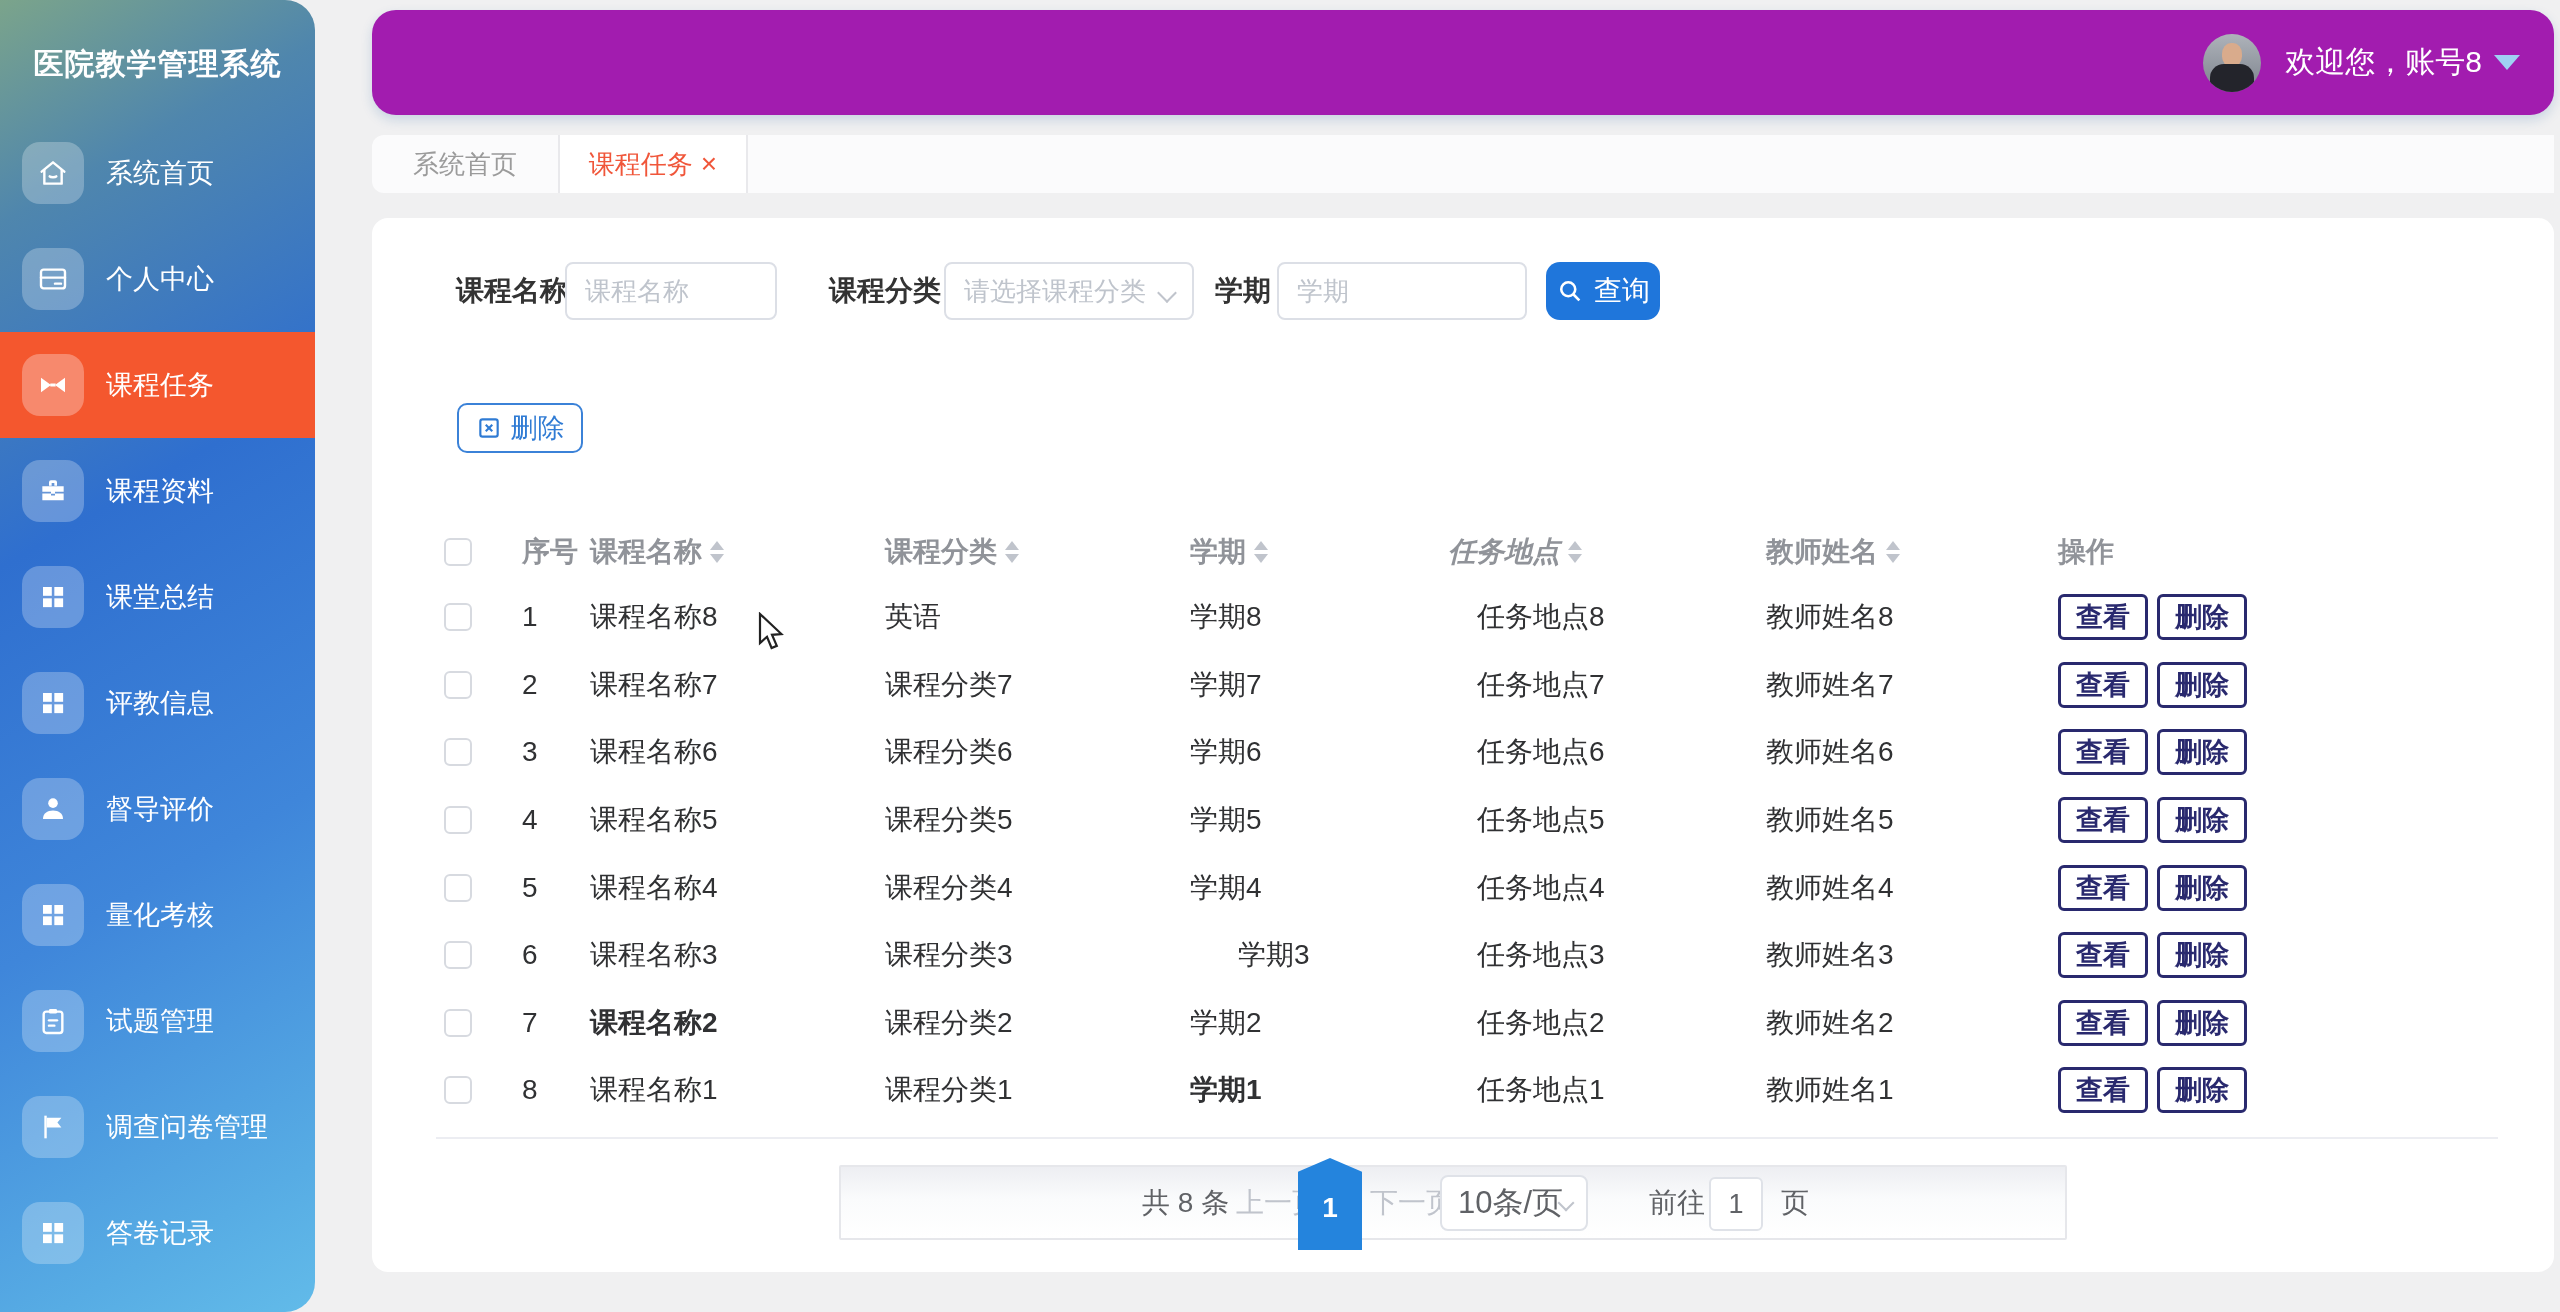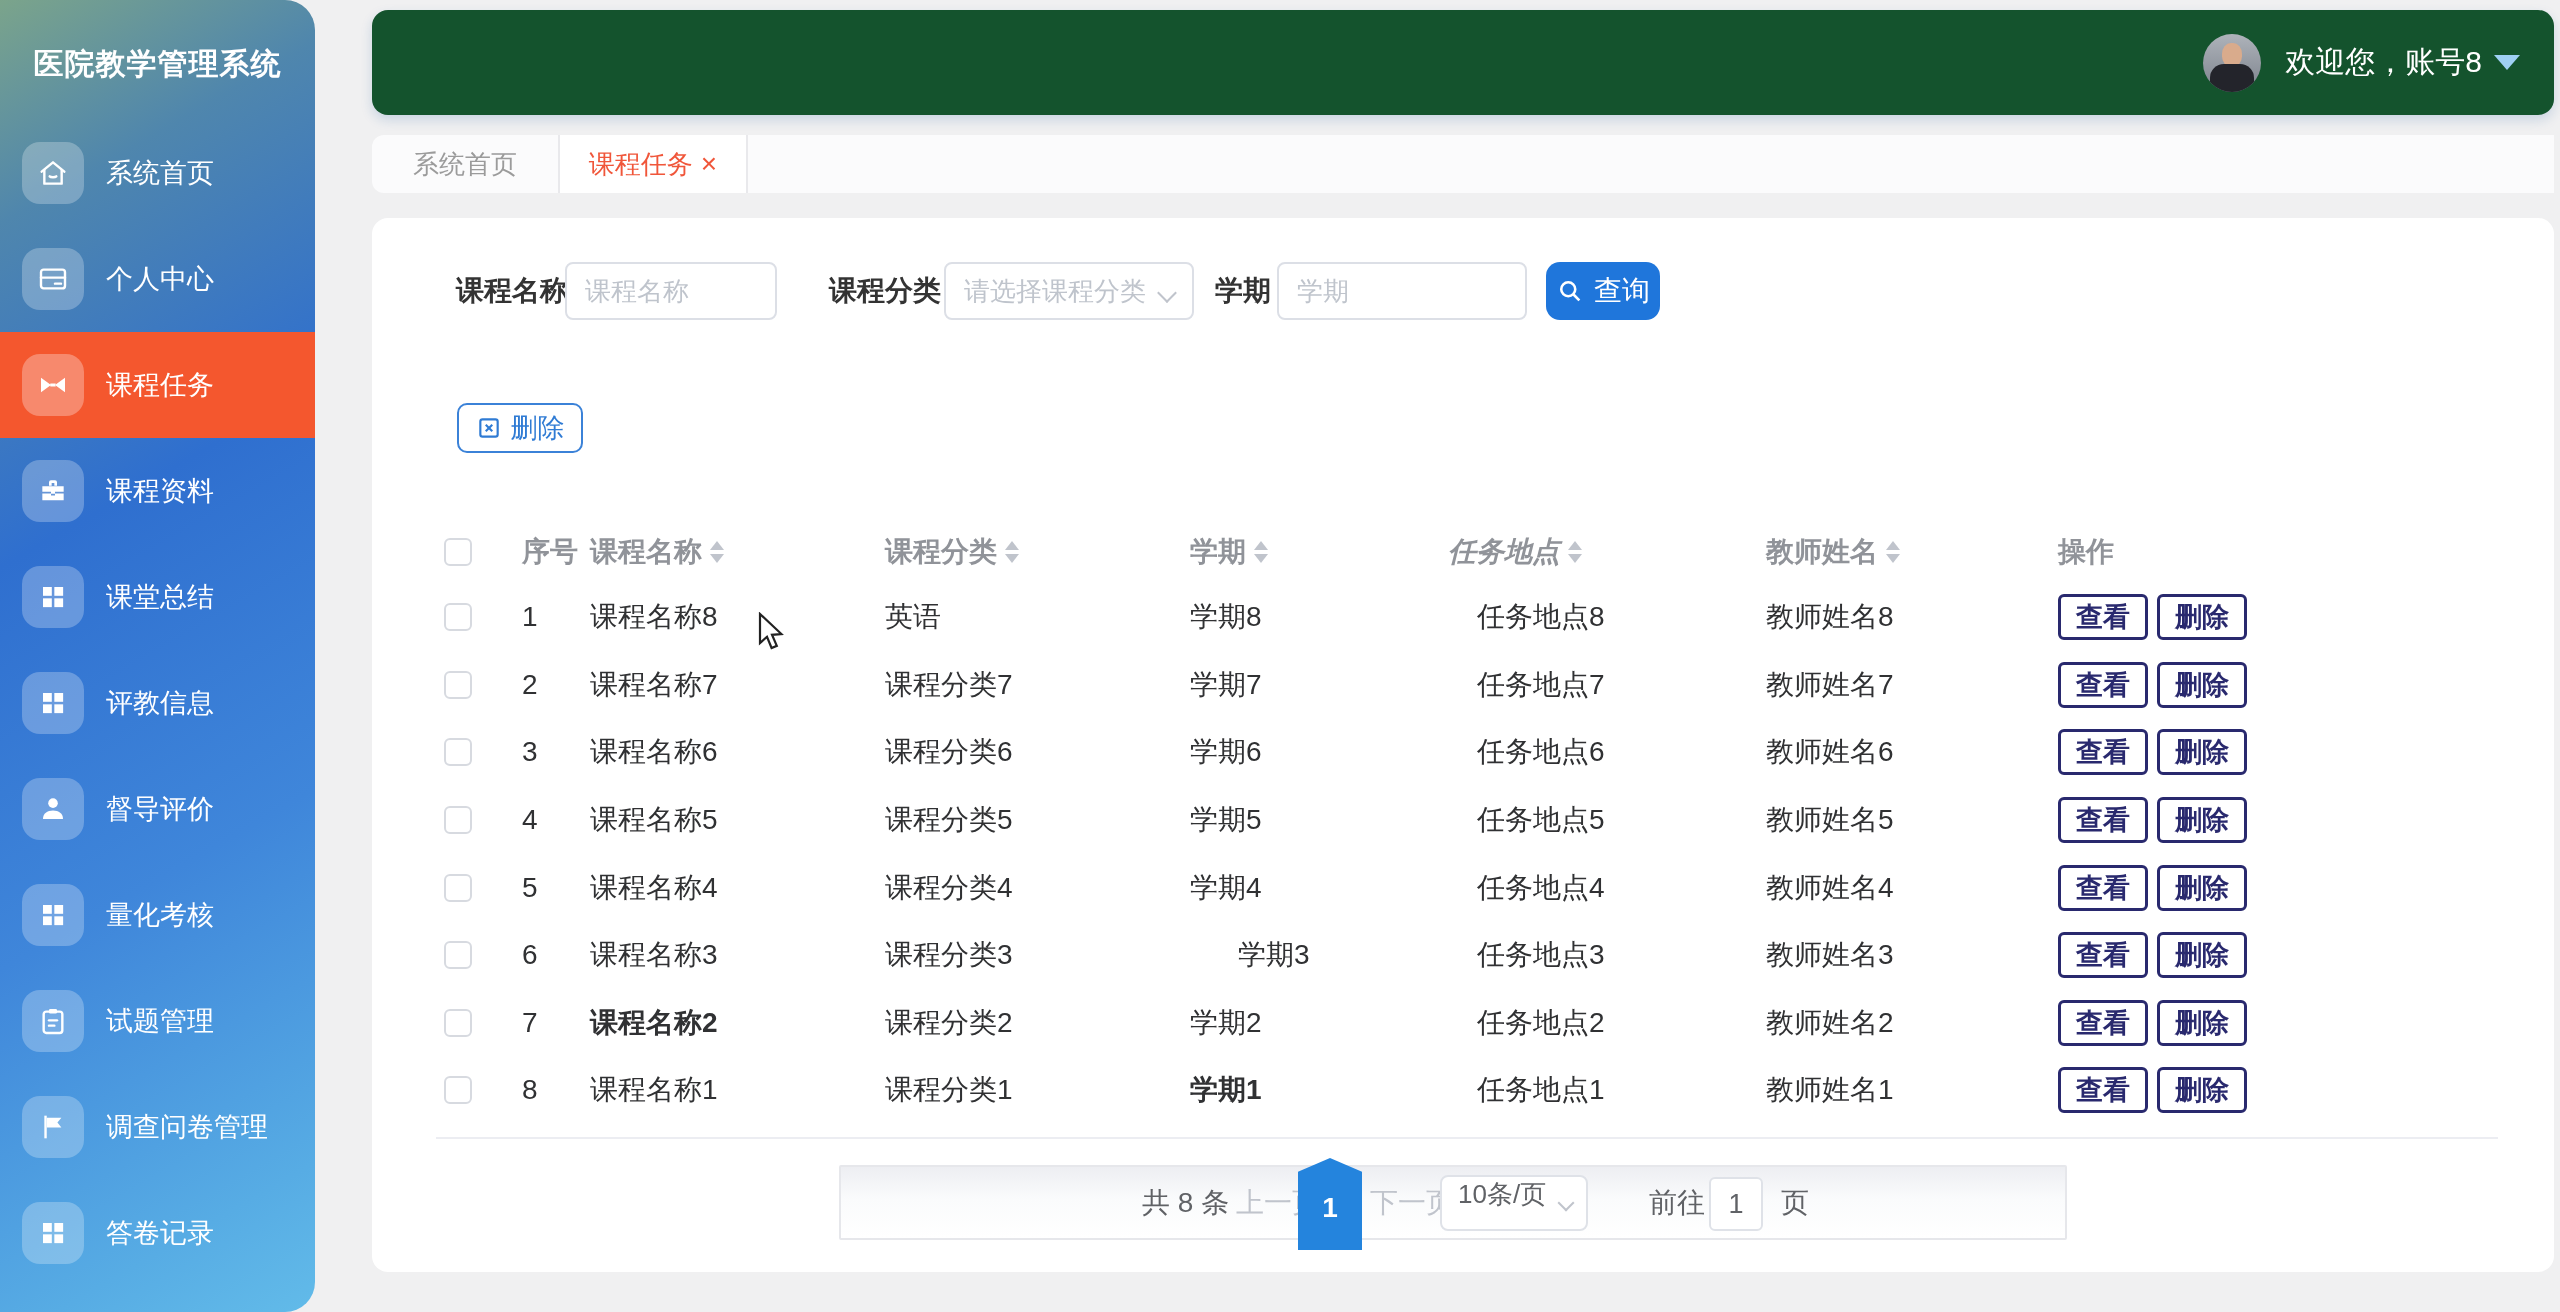--- a/index.html
+++ b/index.html
@@ -16,21 +16,21 @@
   .menu-item { position:relative; height:106px; display:flex; align-items:center; padding-left:22px; cursor:pointer; }
   .menu-item.active { background:#f4572e; }
   .icon-box { width:62px; height:62px; border-radius:18px; background:rgba(255,255,255,.26);
     display:flex; align-items:center; justify-content:center; flex:0 0 62px; }
   .menu-item.active .icon-box { background:rgba(255,255,255,.30); }
   .menu-label { margin-left:22px; color:#fff; font-size:27px; white-space:nowrap; }
   .menu-item svg { width:32px; height:32px; color:#fff; }
 
   
   .topbar { position:absolute; left:372px; top:10px; width:2182px; height:105px;
-    background:#14532d; border-radius:16px; box-shadow:0 5px 12px rgba(30,90,160,.18); }
+    background:#a21caf; border-radius:24px; box-shadow:0 5px 12px rgba(30,90,160,.18); }
   .user-menu { position:absolute; right:34px; top:0; height:105px; display:flex; align-items:center; cursor:pointer; }
   .avatar { width:58px; height:58px; border-radius:50%; overflow:hidden; background:linear-gradient(#aeb3ba,#7c828c); position:relative; flex:0 0 58px; }
   .avatar .face { position:absolute; left:19px; top:9px; width:20px; height:24px; border-radius:45%; background:#d9ab8c; }
   .avatar .body { position:absolute; left:7px; top:30px; width:44px; height:30px; border-radius:14px 14px 0 0; background:#23242b; }
   .welcome { color:#fff; font-size:30px; margin-left:24px; }
   .caret-down { width:0; height:0; margin-left:12px; border-left:13px solid transparent; border-right:13px solid transparent; border-top:15px solid #9fd0f3; }
 
   
   .tabstrip { position:absolute; left:372px; top:135px; width:2182px; height:58px;
     background:#fbfbfc; border-radius:12px 0 0 12px; display:flex; }
@@ -79,21 +79,21 @@
 
   
   .pager { position:absolute; left:467px; top:947px; width:1228px; height:75px;
     border:2px solid #e6e7eb; border-radius:2px; background:linear-gradient(180deg,#edeef2 0%,#fafbfc 45%,#ffffff 100%); }
   .pager .pg { position:absolute; top:0; height:71px; line-height:71px; font-size:28px; color:#606266; white-space:nowrap; }
   .pg.muted { color:#c0c4cc; cursor:pointer; }
   .ribbon { position:absolute; left:457px; top:-9px; width:64px; height:92px; background:#2484dd;
     clip-path:polygon(50% 0,100% 15%,100% 100%,0 100%,0 15%);
     color:#fff; font-size:28px; font-weight:bold; display:flex; align-items:center; justify-content:center; padding-top:8px; cursor:pointer; }
   .size-select { position:absolute; left:599px; top:8px; width:148px; height:56px; border:2px solid #dfe2e8; border-radius:8px;
-    background:#fff; display:flex; align-items:flex-start; padding:0 16px; font-size:26px; color:#606266; cursor:pointer; }
+    background:#fff; display:flex; align-items:center; padding:0 16px; font-size:31px; color:#606266; cursor:pointer; }
   .size-select .chev { position:absolute; right:14px; top:20px; width:12px; height:12px;
     border-right:2px solid #c0c4cc; border-bottom:2px solid #c0c4cc; transform:rotate(45deg); }
   .goto-input { position:absolute; left:868px; top:10px; width:54px; height:54px; border:2px solid #dfe2e8; border-radius:6px;
     text-align:center; font-size:27px; color:#606266; outline:none; background:#fff; font-family:"Liberation Sans", sans-serif; }
 
   .cursor { position:absolute; left:757px; top:612px; pointer-events:none; z-index:50; }
 </style>
 </head>
 <body>
 

